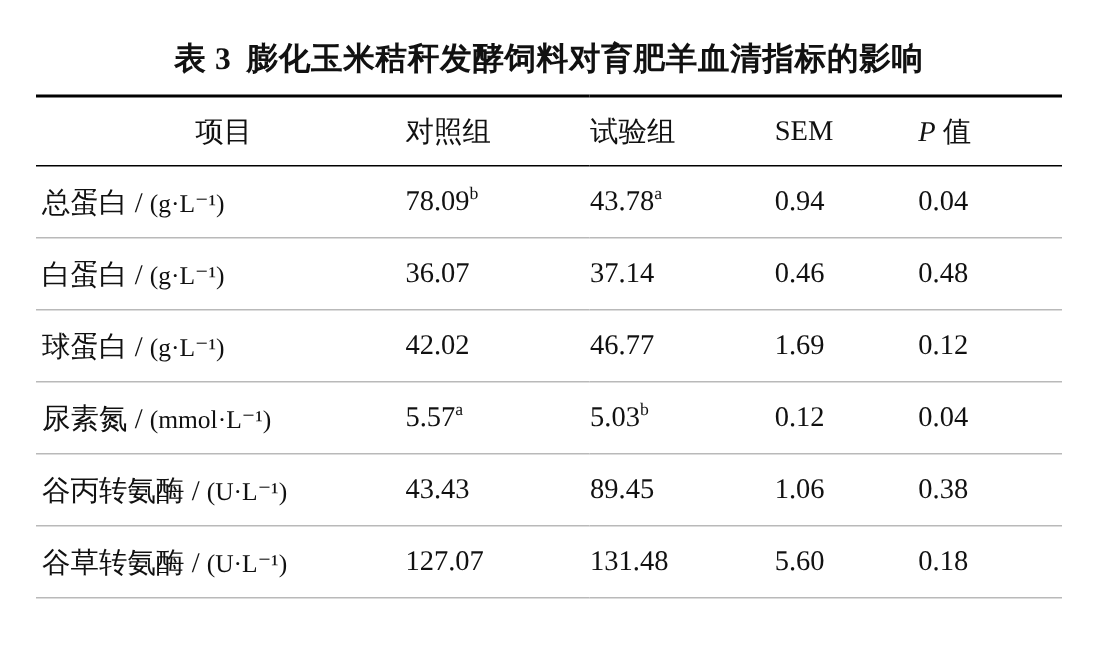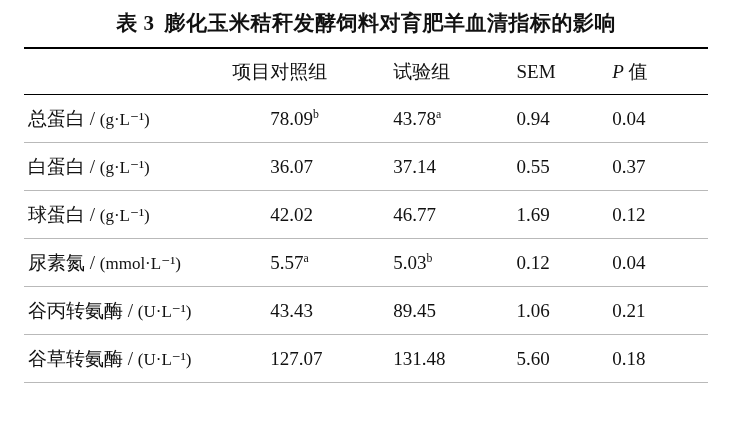--- a/index.html
+++ b/index.html
@@ -11,21 +11,21 @@
     height: 438px;
     background: #ffffff;
     font-family: "Liberation Serif", "DejaVu Serif", serif;
     color: #111111;
     overflow: hidden;
   }
   .table-wrap {
     width: 732px;
     height: 318px;
     box-sizing: border-box;
-    padding: 0 24px;
+    padding: 16px 24px;
     position: relative;
   }
   .caption {
     text-align: center;
     font-size: 21px;
     font-weight: bold;
     letter-spacing: 0.5px;
     padding: 9px 0 10px 0;
     white-space: nowrap;
   }
@@ -44,21 +44,21 @@
     border-top: 1.2px solid #000;
   }
   thead th {
     font-size: 19px;
     font-weight: normal;
     padding: 10px 0 9px 0;
     text-align: left;
     white-space: nowrap;
   }
   thead th.col-item {
-    text-align: right;
+    text-align: center;
     padding-left: 4px;
     margin-left: 37px;
   }
   tbody td {
     font-size: 19px;
     padding: 11px 0 10px 0;
     border-top: 0.9px solid #b9b9b9;
     white-space: nowrap;
   }
   tbody tr:first-child td {
@@ -116,43 +116,43 @@
           <td class="col-item rule-mid"><span>总蛋白 /</span> <span class="unit">(g·L⁻¹)</span></td>
           <td class="rule-mid"><span>78.09</span><sup>b</sup></td>
           <td class="rule-mid"><span>43.78</span><sup>a</sup></td>
           <td class="rule-mid"><span>0.94</span></td>
           <td class="rule-mid"><span>0.04</span></td>
         </tr>
         <tr>
           <td class="col-item"><span>白蛋白 /</span> <span class="unit">(g·L⁻¹)</span></td>
           <td class=""><span>36.07</span></td>
           <td class=""><span>37.14</span></td>
-          <td class=""><span>0.55</span></td>
-          <td class=""><span>0.37</span></td>
+          <td class=""><span>0.46</span></td>
+          <td class=""><span>0.48</span></td>
         </tr>
         <tr>
           <td class="col-item"><span>球蛋白 /</span> <span class="unit">(g·L⁻¹)</span></td>
           <td class=""><span>42.02</span></td>
           <td class=""><span>46.77</span></td>
           <td class=""><span>1.69</span></td>
           <td class=""><span>0.12</span></td>
         </tr>
         <tr>
           <td class="col-item"><span>尿素氮 /</span> <span class="unit">(mmol·L⁻¹)</span></td>
           <td class=""><span>5.57</span><sup>a</sup></td>
           <td class=""><span>5.03</span><sup>b</sup></td>
           <td class=""><span>0.12</span></td>
           <td class=""><span>0.04</span></td>
         </tr>
         <tr>
           <td class="col-item"><span>谷丙转氨酶 /</span> <span class="unit">(U·L⁻¹)</span></td>
           <td class=""><span>43.43</span></td>
           <td class=""><span>89.45</span></td>
           <td class=""><span>1.06</span></td>
-          <td class=""><span>0.21</span></td>
+          <td class=""><span>0.38</span></td>
         </tr>
         <tr>
           <td class="col-item"><span>谷草转氨酶 /</span> <span class="unit">(U·L⁻¹)</span></td>
           <td class=""><span>127.07</span></td>
           <td class=""><span>131.48</span></td>
           <td class=""><span>5.60</span></td>
           <td class=""><span>0.18</span></td>
         </tr>
         <tr>
           <td class="col-item"> </td>

